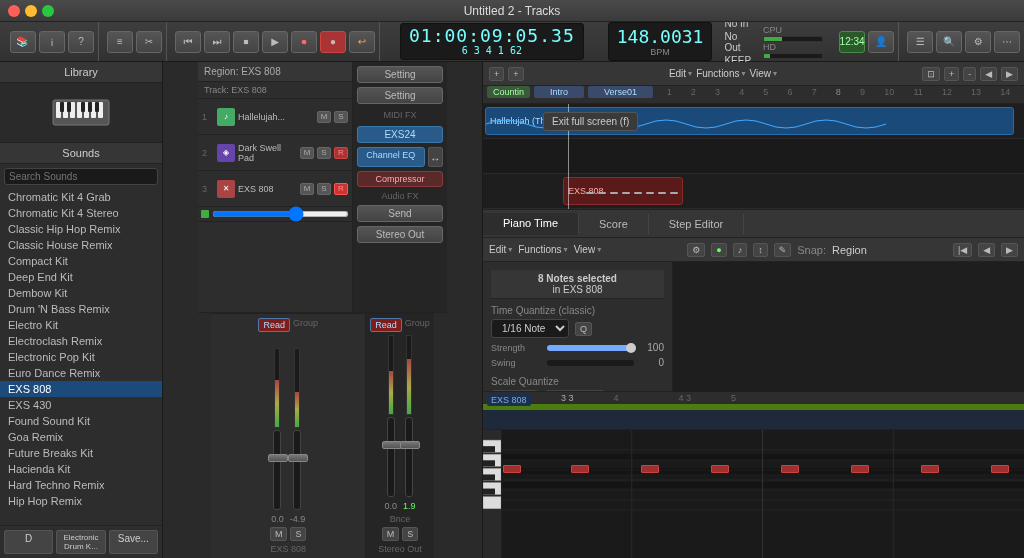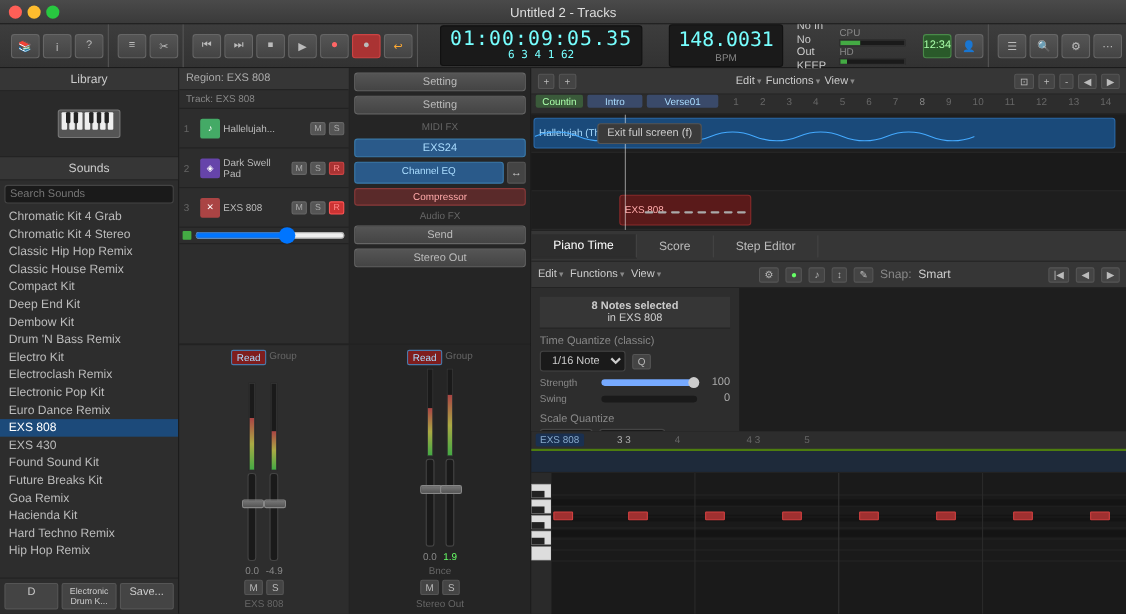--- a/index.html
+++ b/index.html
@@ -247,20 +247,21 @@
     }
 
     
     #middle-section {
       display: flex;
       flex-direction: column;
       width: 320px;
       flex-shrink: 0;
       background: #2a2a2a;
       border-right: 1px solid #1a1a1a;
+      align-items: center;
     }
 
     
     #channel-strip-top {
       display: flex;
       height: 260px;
       border-bottom: 1px solid #222;
     }
     #tracks-list {
       width: 155px;
@@ -841,22 +842,22 @@
         <div class="library-item">Deep End Kit</div>
         <div class="library-item">Dembow Kit</div>
         <div class="library-item">Drum 'N Bass Remix</div>
         <div class="library-item">Electro Kit</div>
         <div class="library-item">Electroclash Remix</div>
         <div class="library-item">Electronic Pop Kit</div>
         <div class="library-item">Euro Dance Remix</div>
         <div class="library-item selected">EXS 808</div>
         <div class="library-item">EXS 430</div>
         <div class="library-item">Found Sound Kit</div>
+        <div class="library-item">Goa Remix</div>
         <div class="library-item">Future Breaks Kit</div>
-        <div class="library-item">Goa Remix</div>
         <div class="library-item">Hacienda Kit</div>
         <div class="library-item">Hard Techno Remix</div>
         <div class="library-item">Hip Hop Remix</div>
       </div>
     <div id="library-bottom">
       <div id="lib-bottom-row">
         <div class="lib-btn">D</div>
         <div class="lib-btn" style="font-size:8px;">Electronic Drum K...</div>
         <div class="lib-btn">Save...</div>
       </div>
@@ -1095,21 +1096,21 @@
         <div class="arr-dropdown">Edit</div>
         <div class="arr-dropdown">Functions</div>
         <div class="arr-dropdown">View</div>
         <div style="flex:1"></div>
         <div class="arr-btn">⚙</div>
         <div class="arr-btn" style="color:#6f6;">●</div>
         <div class="arr-btn">♪</div>
         <div class="arr-btn">↕</div>
         <div class="arr-btn">✎</div>
         <span class="snap-label">Snap:</span>
-        <span class="snap-value">Smart</span>
+        <span class="snap-value">Region</span>
         <div style="flex:1"></div>
         <div class="arr-btn">|◀</div>
         <div class="arr-btn">◀</div>
         <div class="arr-btn">▶</div>
       </div>
 
       <div id="piano-roll-content" style="flex:1;display:flex;">
 
         <div id="pr-controls" style="width:190px;background:#2d2d2d;border-right:1px solid #222;flex-shrink:0;padding:8px;overflow-y:auto;">
 
@@ -1156,21 +1157,21 @@
                 <option>Major</option>
               </select>
 
             </div>
           </div>
 
         </div>
 
         <div id="pr-grid" style="flex:1;display:flex;flex-direction:column;">
 
-          <div id="pr-timeline" style="height:18px;background:#2d2d2d;border-bottom:2px solid #4d7c0f;display:flex;align-items:center;">
+          <div id="pr-timeline" style="height:18px;background:#2d2d2d;border-bottom:6px solid #4d7c0f;display:flex;align-items:center;">
             <div style="width:18px;flex-shrink:0;"></div>
             <div style="display:flex;flex:1;align-items:center;">
               <span style="font-size:9px;color:#aaa;margin-right:40px;">3 3</span>
               <span style="font-size:9px;color:#666;margin-right:60px;">4</span>
               <span style="font-size:9px;color:#666;margin-right:40px;">4 3</span>
               <span style="font-size:9px;color:#666;">5</span>
             </div>
           </div>
 
           <div style="height:20px;background:#1e2a3a;display:flex;align-items:center;padding-left:4px;border-bottom:1px solid #222;">

